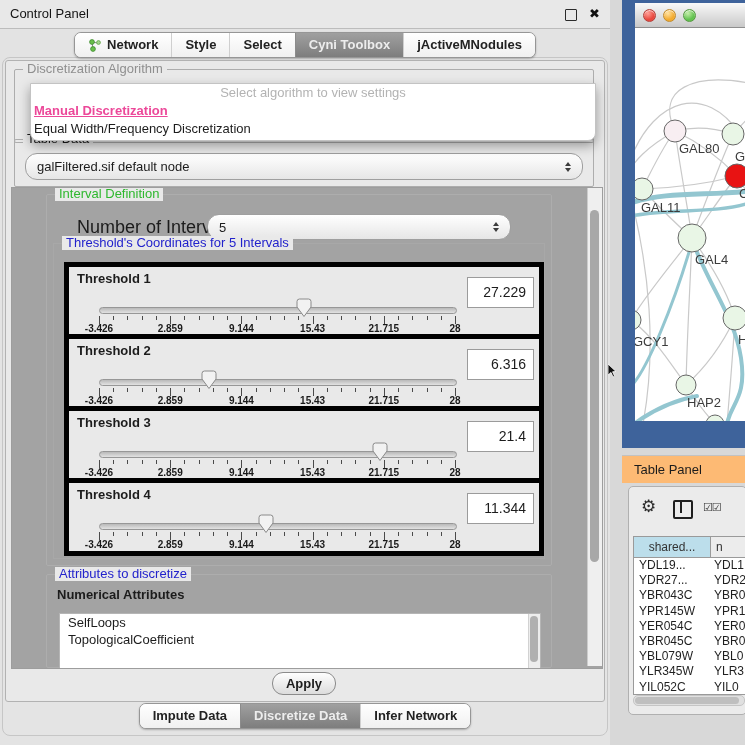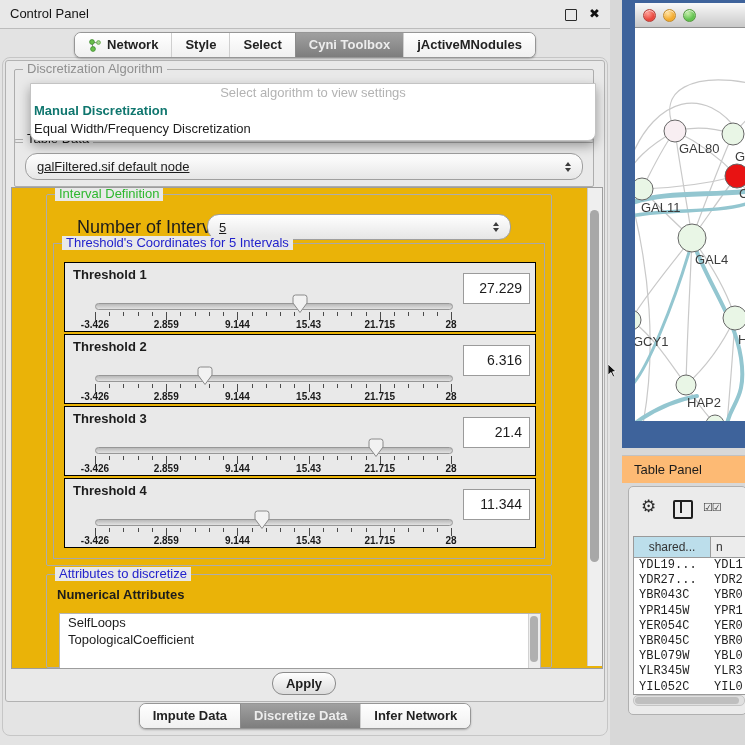--- a/index.html
+++ b/index.html
@@ -36,41 +36,41 @@
 
   #algo-group{left:8px;top:8px;width:578px;height:72px;}
   #combo-fragment{left:570px;top:34px;width:18px;height:26px;border:2px solid #5b9dd9;border-left:none;
                   border-radius:0 13px 13px 0;background:#eef3fa;}
 
   
   #algo-popup{left:8px;top:22px;width:564px;height:56px;background:#ffffff;border:1px solid #c3c3c3;
               border-radius:0 0 8px 8px;box-shadow:0 5px 12px rgba(0,0,0,.35);z-index:20;font-size:13px;margin-left:16px;}
   .pop-row{height:18px;line-height:18px;padding:0 3px;white-space:nowrap;overflow:hidden;}
   .pop-placeholder{text-align:center;color:#b3b3b3;}
-  .pop-bold{font-weight:bold;color:#0f766e;}
+  .pop-bold{font-weight:bold;color:#ec4899;text-decoration:underline;}
 
   #tabledata-group{left:8px;top:78px;width:578px;height:46px;}
   .combo{position:absolute;background:linear-gradient(#ffffff,#e6e6e6);border:1px solid #9f9f9f;border-radius:12px;
          font-size:13px;display:flex;align-items:center;}
-  .combo .val{flex:1;padding-left:11px;white-space:nowrap;overflow:hidden;text-decoration:underline;}
+  .combo .val{flex:1;padding-left:11px;white-space:nowrap;overflow:hidden;}
   .arrows{width:20px;display:flex;flex-direction:column;align-items:center;gap:2px;padding-right:4px;}
   .tri-up{width:0;height:0;border-left:3.5px solid transparent;border-right:3.5px solid transparent;border-bottom:4.5px solid #3c3c3c;}
   .tri-dn{width:0;height:0;border-left:3.5px solid transparent;border-right:3.5px solid transparent;border-top:4.5px solid #3c3c3c;}
 
   
-  #scrollpane{left:5px;top:126px;width:590px;height:480px;border:1px solid #9d9d9d;background:#eab308;overflow:hidden;}
+  #scrollpane{left:5px;top:126px;width:590px;height:480px;border:1px solid #9d9d9d;background:#a3a3a3;overflow:hidden;}
   #vscroll{position:absolute;right:0;top:0;width:14px;height:478px;background:#efefef;border-left:1px solid #cccccc;}
   #vscroll .thumb{position:absolute;left:2px;top:22px;width:9px;height:352px;background:#a8a8a8;border-radius:5px;}
 
   #interval-group{left:34px;top:6px;width:504px;height:370px;}
   #ni-label{left:30px;top:22px;font-size:18px;font-weight:normal;}
   #ni-spinner{left:160px;top:19px;width:302px;height:24px;}
   #thr-group{left:6px;top:48px;width:490px;height:314px;border:1px solid #a8a8a8;}
 
-  .thr-panel{position:absolute;left:10px;width:470px;height:68px;border:1px solid #000000;background:#e9e9e9;}
+  .thr-panel{position:absolute;left:10px;width:470px;height:68px;border:5px solid #000000;background:#e9e9e9;}
   .thr-label{position:absolute;left:8px;top:4px;font-size:13px;font-weight:bold;}
   .slider-zone{position:absolute;left:30px;top:31px;width:356px;height:37px;}
   .track{position:absolute;left:0;top:9px;width:100%;height:5px;border:1px solid #979797;border-radius:4px;
          background:linear-gradient(#b9b9b9,#e2e2e2);}
   .tick{position:absolute;top:18px;width:1px;background:#4a4a4a;}
   .tick.minor{height:4px;}
   .tick.major{height:8px;}
   .tick-label{position:absolute;top:25px;transform:translateX(-50%);font-size:10px;font-weight:bold;color:#1a1a1a;white-space:nowrap;}
   .thumb-sl{position:absolute;top:0;transform:translateX(-50%);}
   .thr-value{position:absolute;left:398px;top:10px;width:58px;height:29px;background:#ffffff;border:1px solid #9b9b9b;
@@ -103,21 +103,21 @@
   #gear{left:12px;top:10px;font-size:17px;color:#2c2c2c;line-height:20px;}
   #cols-ic{left:44px;top:13px;width:16px;height:15px;border:2px solid #1e1e1e;border-radius:2px;}
   #cols-ic:before{content:"";position:absolute;left:5px;top:0;width:2px;height:11px;background:#1e1e1e;}
   #checks{left:74px;top:14px;font-size:11px;letter-spacing:-1px;color:#333;}
   #tp-table{left:4px;top:49px;width:112px;height:157px;background:#ffffff;border:1px solid #9a9a9a;border-right:none;overflow:hidden;}
   .th-row{display:flex;height:20px;border-bottom:1px solid #9a9a9a;font-size:12px;color:#333;}
   .th-cell{line-height:20px;overflow:hidden;white-space:nowrap;}
   .th-cell.c1{width:76px;background:#bcdeeb;border-right:1px solid #9a9a9a;text-align:center;}
   .th-cell.c2{flex:1;background:#ececec;padding-left:5px;}
   .t-row{display:flex;height:15.2px;font-size:12px;color:#1f1f1f;}
-  .t-cell{line-height:15.2px;white-space:nowrap;overflow:hidden;font-family:Liberation Mono, monospace;}
+  .t-cell{line-height:15.2px;white-space:nowrap;overflow:hidden;}
   .t-cell.c1{width:76px;padding-left:5px;box-sizing:border-box;}
   .t-cell.c2{flex:1;padding-left:4px;}
   #hscroll{left:4px;top:208px;width:110px;height:9px;background:#e0e0e0;border:1px solid #c5c5c5;border-radius:5px;}
   #hscroll .thumb{position:absolute;left:1px;top:0.5px;width:104px;height:7px;background:#bfbfbf;border-radius:4px;}
 
   #cursor{left:608px;top:364px;z-index:40;}
 </style>
 </head>
 <body>
 

